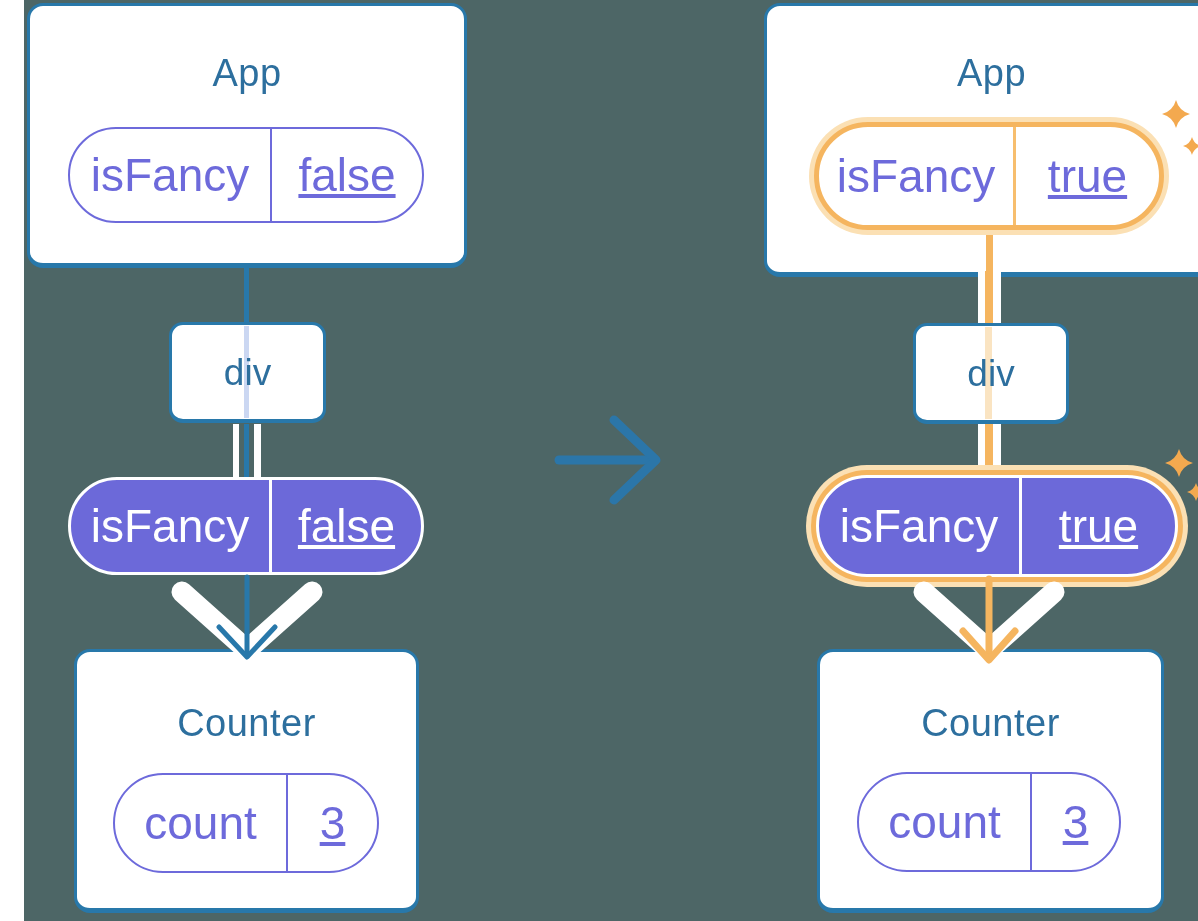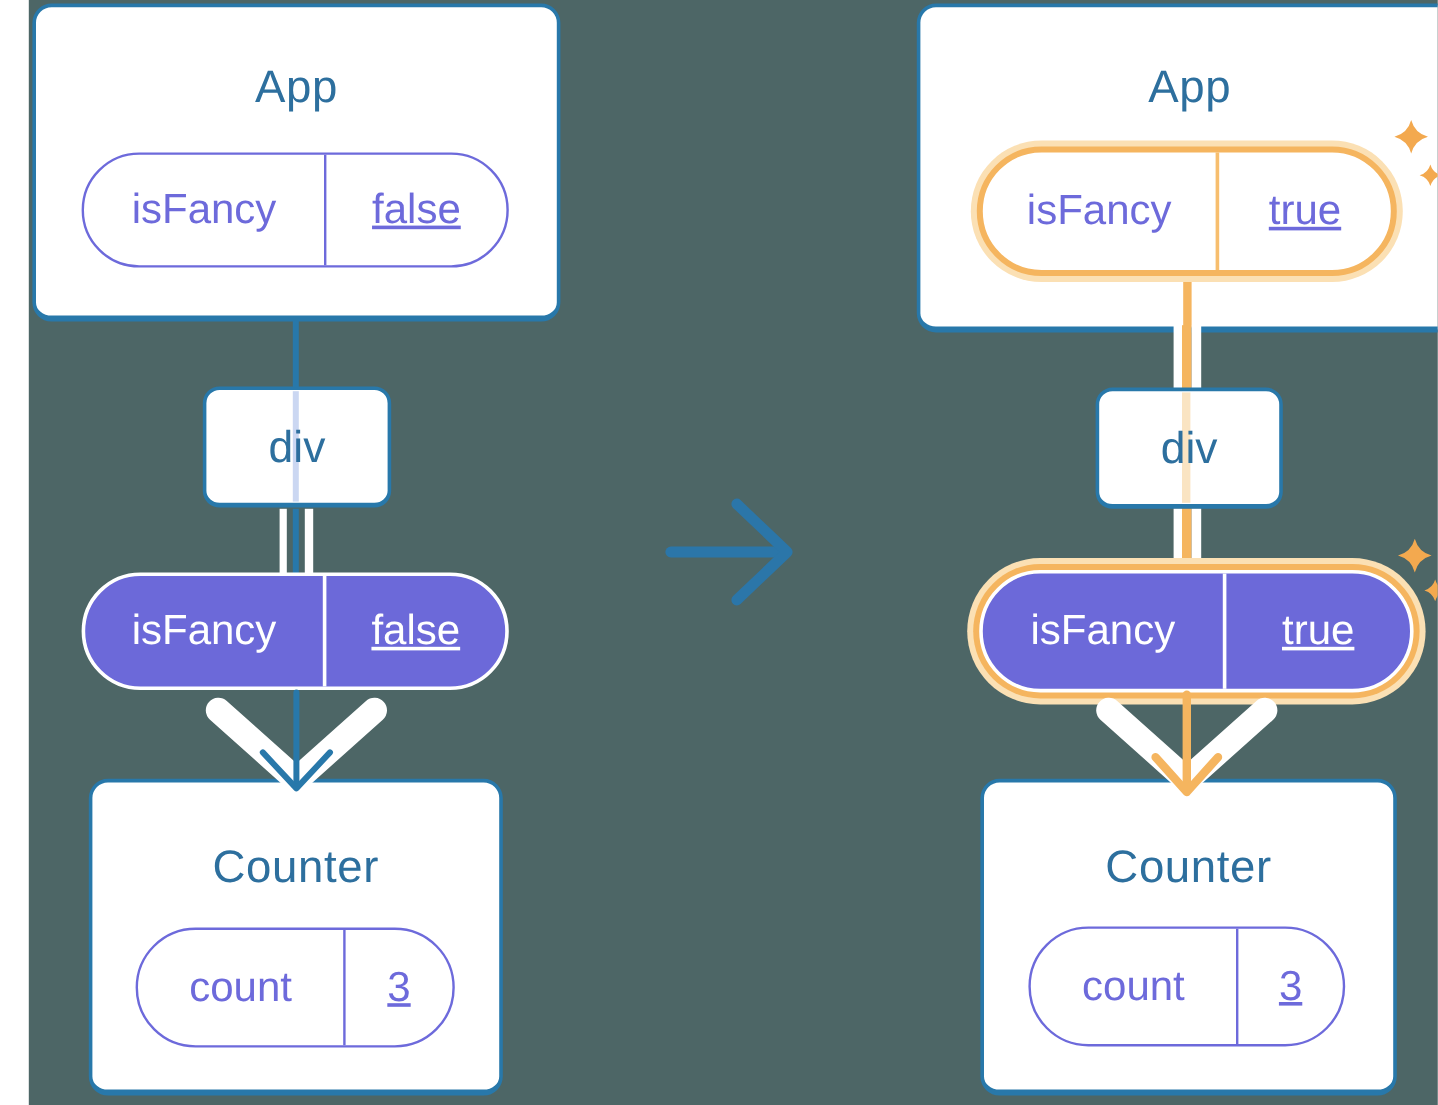--- a/index.html
+++ b/index.html
@@ -30,21 +30,21 @@
   .pill{
     position:absolute;
     display:flex;
     box-sizing:border-box;
     background:#ffffff;
   }
   .pill .cell{
     display:flex;
     align-items:center;
     justify-content:center;
-    font-size:35px;
+    font-size:46px;
     font-weight:500;
     box-sizing:border-box;
   }
   .pill .grow{flex:1;text-decoration:underline;}
   .pill-outline{
     border:2px solid #6d6adb;
     border-radius:50px;
     color:#6d6adb;
   }
   .pill-outline .cell-left{border-right:2px solid #6d6adb;}

